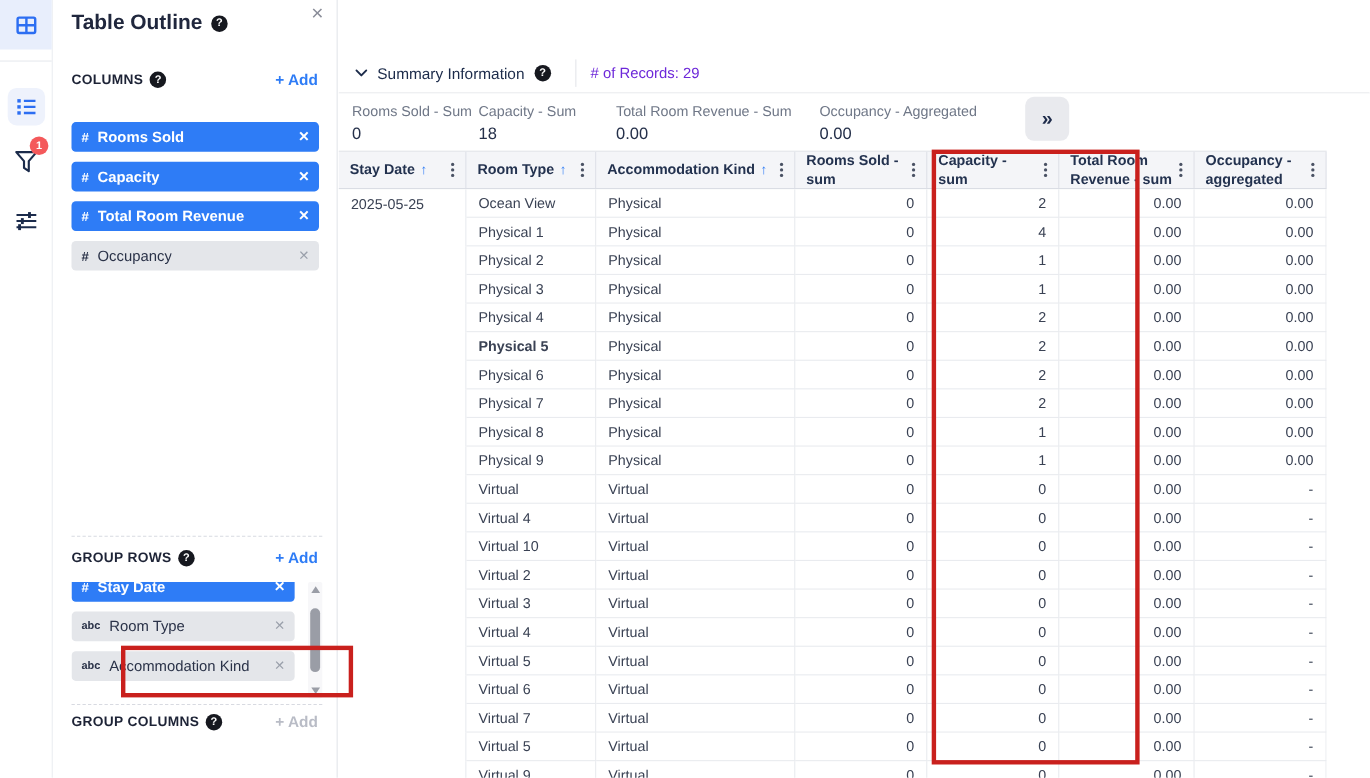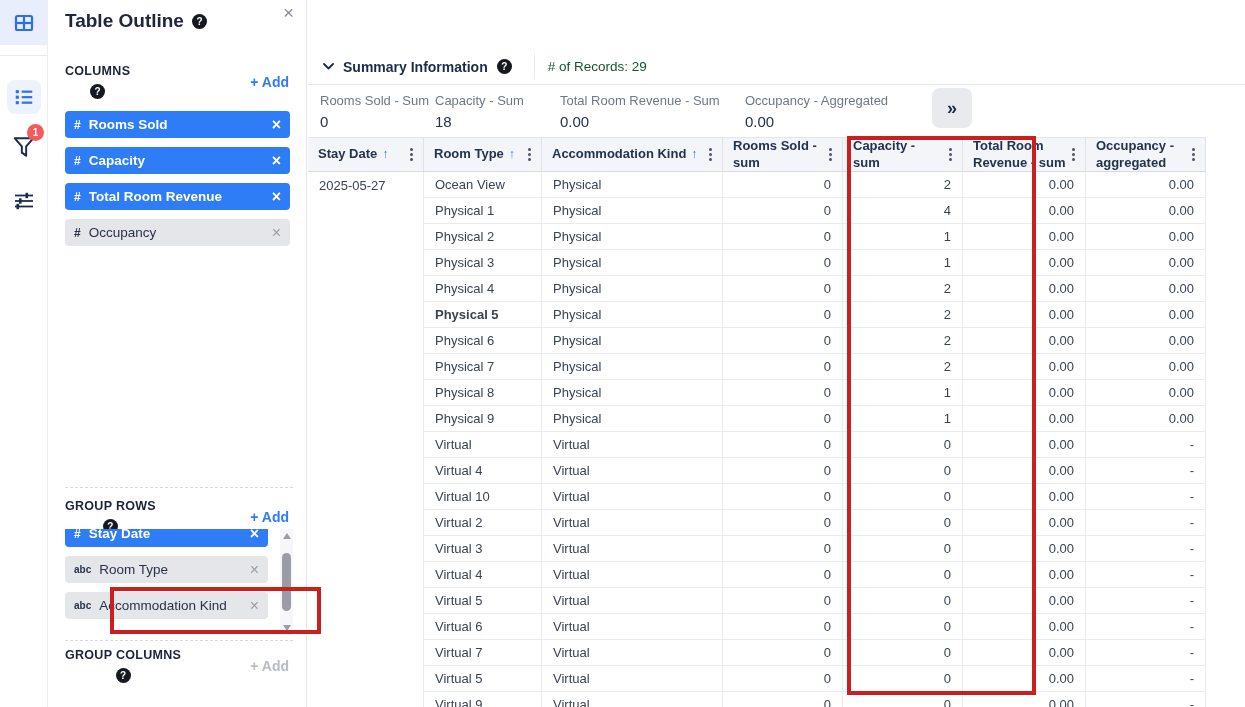--- a/index.html
+++ b/index.html
@@ -22,21 +22,21 @@
   
   #panel { position:absolute; left:48px; top:0; width:259px; height:707px; background:#fff;
     border-right:1px solid #e3e5ea; z-index:4; }
   .panel-close { position:absolute; top:2px; right:12px; font-size:19px; color:#8a8d99; cursor:pointer; }
   .panel-title-row { position:absolute; left:17px; top:10px; display:flex; align-items:center; gap:8px; }
   .panel-title { font-size:19px; font-weight:600; color:#20273d; }
   .help { display:inline-flex; width:15px; height:15px; border-radius:50%; background:#16181f;
     color:#fff; font-size:10px; font-weight:bold; align-items:center; justify-content:center; flex:0 0 auto; }
   .section-row { position:absolute; left:17px; right:17px; display:flex; align-items:center; }
   .section-label { font-size:12.5px; font-weight:bold; color:#1d2336; letter-spacing:.3px;
-    display:flex; align-items:center; gap:6px;flex-direction:column; }
+    display:flex; align-items:center; gap:6px; }
   .add-link { margin-left:auto; font-size:14px; font-weight:bold; color:#2e7cf6; cursor:pointer; }
   .add-link.disabled { color:#b9bcc6; }
 
   .pill { height:27px; border-radius:4px; display:flex; align-items:center; gap:8px;
     padding:0 9px; margin-bottom:9px; }
   .pill.blue { background:#2e7cf6; color:#fff; }
   .pill.gray { background:#e4e6ea; color:#2a3248; }
   .pill .prefix { font-size:12px; font-weight:bold; }
   .pill .prefix.abc { font-size:10px; }
   .pill .plabel { font-size:13.5px; white-space:nowrap; overflow:hidden; }
@@ -59,23 +59,23 @@
 
   
   #main { position:absolute; left:308px; top:0; width:937px; height:707px; background:#fff; }
   #banner { position:absolute; left:0; top:0; width:937px; height:49px; background:#e7f6f1;
     display:flex; align-items:center; padding-left:22px; gap:11px; }
   #banner-text { font-size:13.5px; font-weight:500; color:#1f3045; }
 
   #summary-bar { position:absolute; left:0; top:49px; width:937px; height:36px; background:#fff;
     border-bottom:1px solid #e4e6ea; display:flex; align-items:center; }
   #summary-toggle { display:flex; align-items:center; gap:9px; padding-left:15px; cursor:pointer; }
-  #summary-title { font-size:14px; font-weight:bold; color:#1c2b4a; }
+  #summary-title { font-size:14px; font-weight:normal; color:#1c2b4a; }
   .vdivider { width:1px; height:25px; background:#e4e6ea; margin-left:22px; }
-  #records-count { font-size:13.5px; color:#14532d; margin-left:13px; }
+  #records-count { font-size:13.5px; color:#6d28d9; margin-left:13px; }
 
   #stats-row { position:absolute; left:0; top:85px; width:937px; height:52px; background:#fff; }
   .stat { position:absolute; top:8px; }
   .stat .slabel { font-size:13px; color:#6f7787; }
   .stat .svalue { font-size:15px; color:#25304a; margin-top:5px; }
   #expand-btn { position:absolute; left:624px; top:3px; width:40px; height:40px; border-radius:8px;
     background:#e9eaee; border:none; color:#1e2b4a; font-size:18px; font-weight:bold;
     display:flex; align-items:center; justify-content:center; cursor:pointer; }
 
   
@@ -321,21 +321,21 @@
           <span class="htext">Occupancy - aggregated</span>
           <span class="kebab">
             <i></i>
             <i></i>
             <i></i>
           </span>
         </div>
       </div>
     <div id="grid-body">
         <div class="grow">
-          <div class="cell c0" style="width: 116px;">2025-05-27</div>
+          <div class="cell c0" style="width: 116px;">2025-05-25</div>
           <div class="cell" style="width: 118px;">Ocean View</div>
           <div class="cell" style="width: 181px;">Physical</div>
           <div class="cell num" style="width: 120px;">0</div>
           <div class="cell num" style="width: 120px;">2</div>
           <div class="cell num" style="width: 123px;">0.00</div>
           <div class="cell num" style="width: 120px;">0.00</div>
         </div>
         <div class="grow">
           <div class="cell c0" style="width: 116px;"></div>
           <div class="cell" style="width: 118px;">Physical 1</div>

